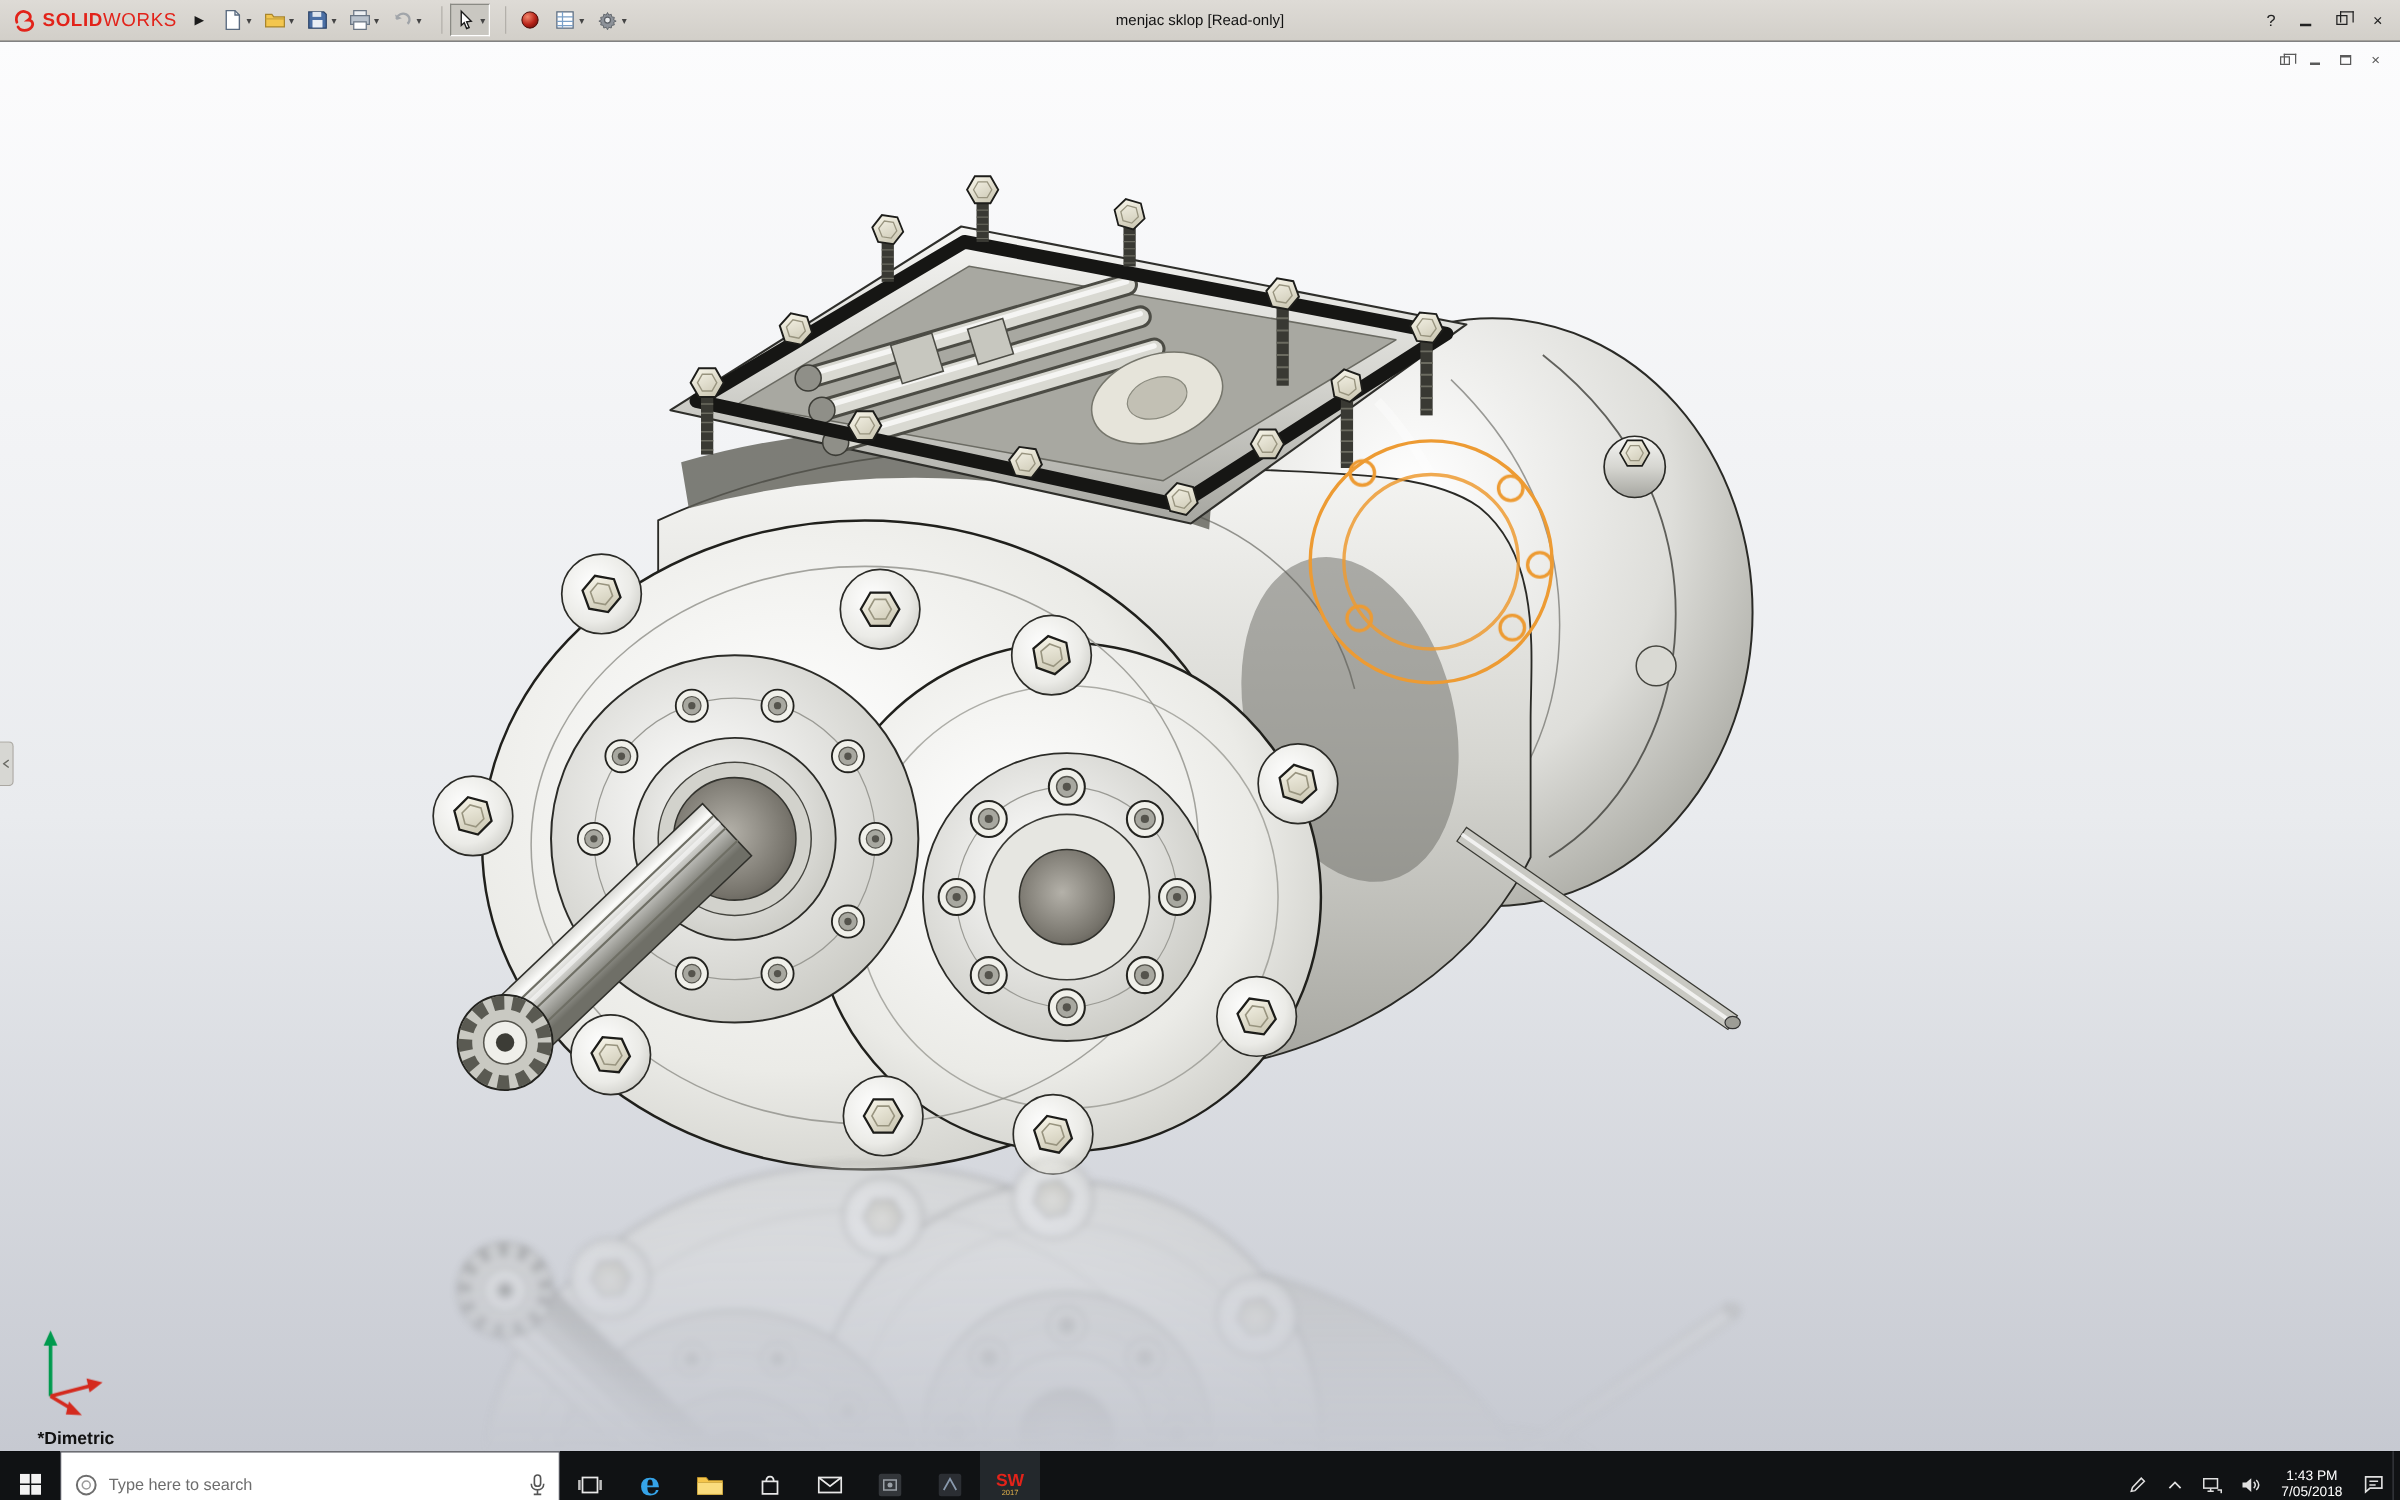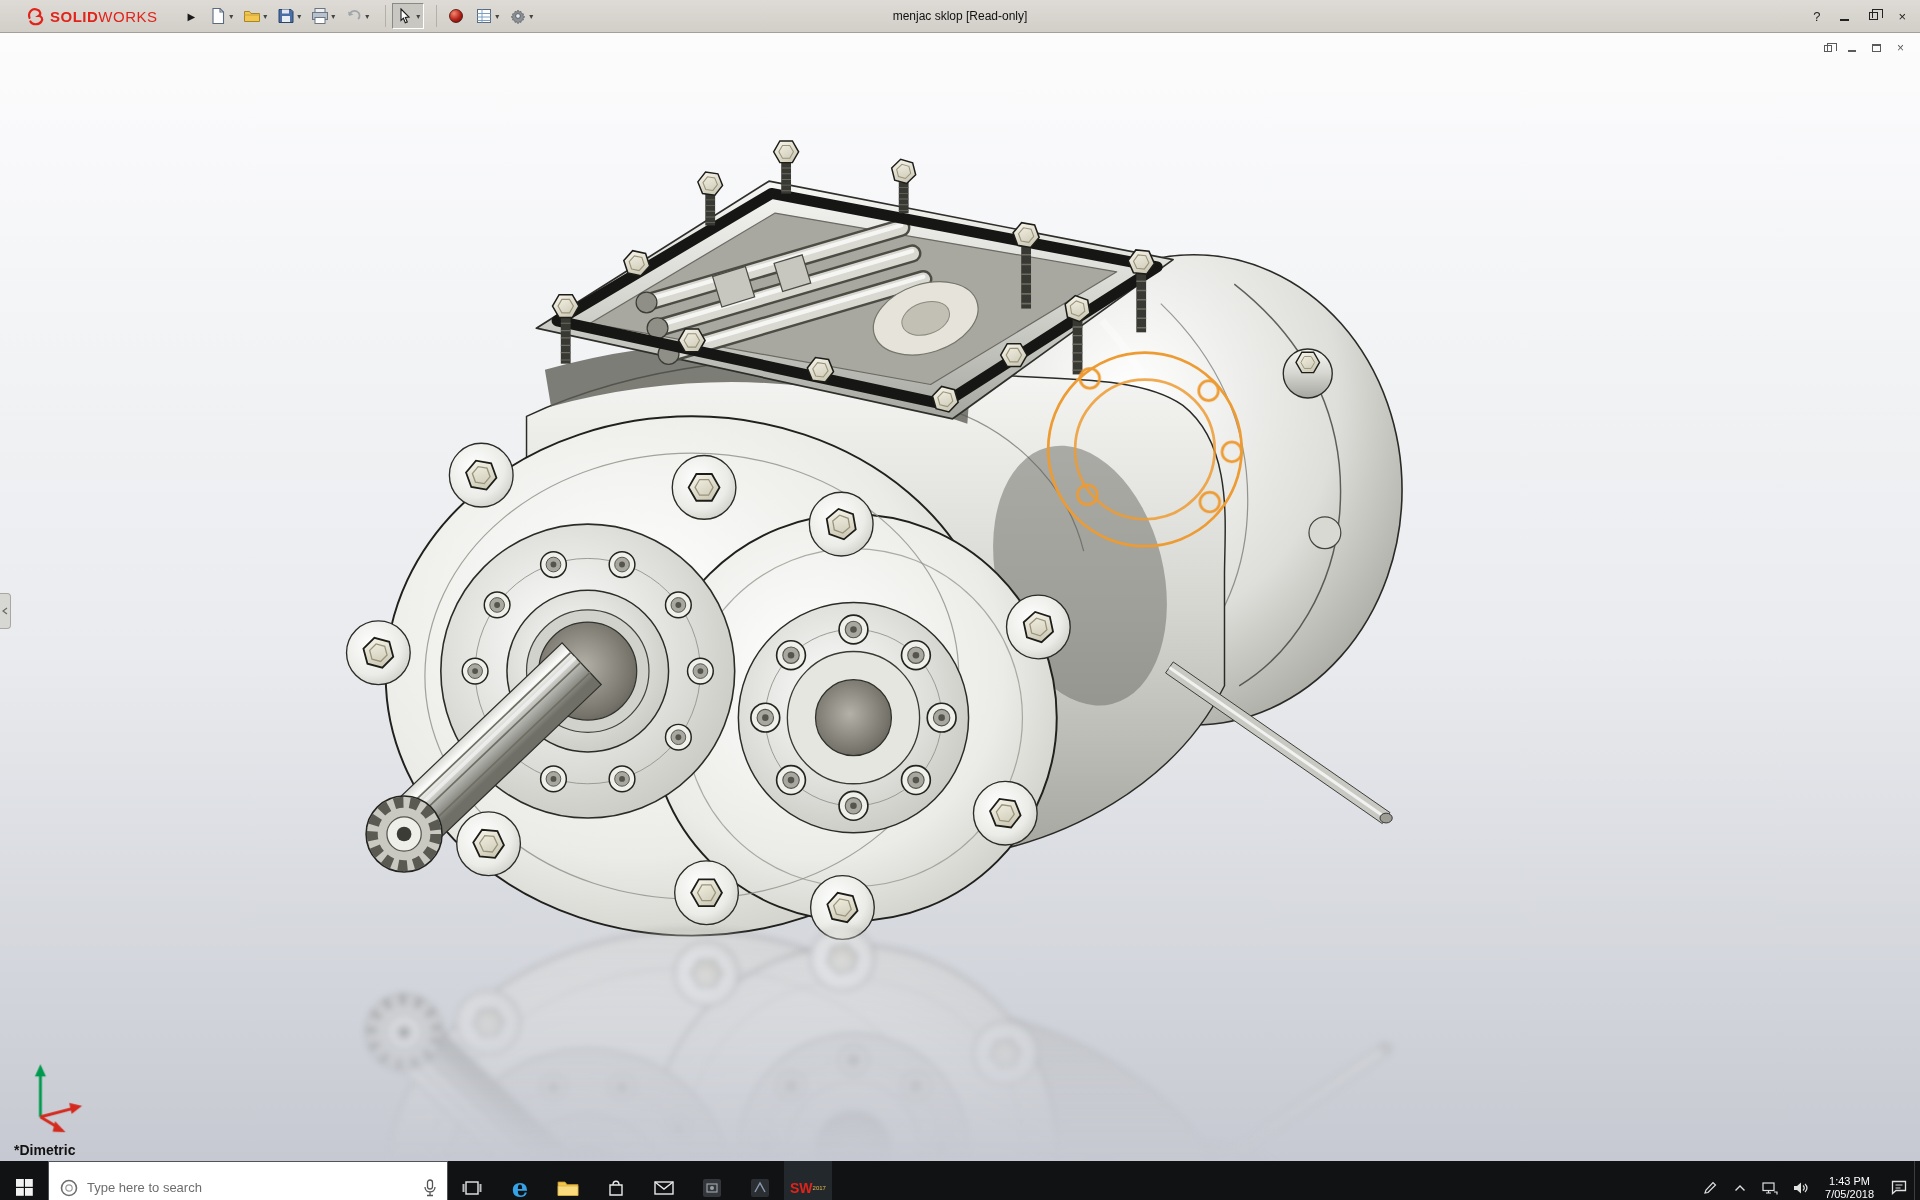--- a/index.html
+++ b/index.html
@@ -6,21 +6,21 @@
   html,body { width:1920px; height:1200px; overflow:hidden;
     font-family:"Liberation Sans", sans-serif; background:#000; }
 
   
   .titlebar{
     height:33px; width:100%;
     background:linear-gradient(#dedbd6,#d2cfc9);
     border-bottom:1px solid #a3a09a;
     display:flex; align-items:center; position:relative;
   }
-  .brand{ display:flex; align-items:center; gap:4px; padding:0 24px; }
+  .brand{ display:flex; align-items:center; gap:4px; padding:0 8px; }
   .brand .ds-swirl{ width:22px; height:22px; }
   .brand-text{ font-size:15px; letter-spacing:0.5px; color:#e2231a; white-space:nowrap; }
   .brand-text .b1{ font-weight:bold; }
   .flyout-arrow{ font-size:10px; color:#1a1a1a; margin:0 10px 0 6px; cursor:pointer; }
 
   .tb-group{ display:flex; align-items:center; gap:2px; margin-right:6px; }
   .tb-btn{ display:flex; align-items:center; height:26px; padding:0 3px; border:1px solid transparent; }
   .tb-btn svg{ width:18px; height:18px; }
   .tb-caret{ font-size:8px; color:#444; margin-left:2px; }
   .tb-sep{ width:1px; height:22px; background:#b3b0aa; margin:0 6px; }
@@ -50,41 +50,41 @@
   .ic-doc-max{ width:9px; height:8px; border:1px solid #5a5a5a; border-top-width:2px; }
   .ic-doc-min{ width:8px; height:1px; border-bottom:2px solid #5a5a5a; margin-top:6px; }
 
   .left-tab{
     position:absolute; left:0; top:560px; width:11px; height:36px;
     background:#d7d7d3; border:1px solid #aaa7a1; border-left:none;
     border-radius:0 4px 4px 0; display:flex; align-items:center; justify-content:center;
     color:#6a6a64; font-size:8px; cursor:pointer; z-index:5;
   }
   .view-label{
-    position:absolute; left:14px; bottom:3px; font-size:14px; font-weight:bold; color:#111; z-index:5;
+    position:absolute; left:30px; bottom:3px; font-size:14px; font-weight:bold; color:#111; z-index:5;
   }
 
   
   .taskbar{
     height:53px; width:100%; background:#101214;
     display:flex; align-items:stretch; color:#fff; position:relative;
   }
   .tk-btn{ width:48px; display:flex; align-items:center; justify-content:center; cursor:pointer; position:relative; }
   .tk-btn.active{ background:#23282c; box-shadow:inset 0 -2px 0 #76b9ed; }
   .search-box{
     width:400px; background:#ffffff; border:1px solid #50525a; margin:0;
     display:flex; align-items:center; gap:8px; padding:0 10px; cursor:text;
   }
   .search-box input{
     flex:1; border:none; outline:none; font-size:13px; color:#333; background:transparent;
     font-family:"Liberation Sans", sans-serif;
   }
   .search-box input::placeholder{ color:#6d6d6d; }
   .edge-e{ color:#35a3e8; font-size:26px; font-weight:bold; font-family:"DejaVu Serif", serif; line-height:1; }
-  .sw-tile{ display:flex; align-items:center; line-height:1; }
+  .sw-tile{ display:flex; flex-direction:column; align-items:center; line-height:1; }
   .sw-tile .sw{ color:#e2231a; font-weight:bold; font-size:14px; }
   .sw-tile .yr{ color:#e8b64c; font-size:6px; margin-top:1px; }
   .tray{ margin-left:auto; display:flex; align-items:stretch; }
   .tray-btn{ width:30px; display:flex; align-items:center; justify-content:center; cursor:pointer; }
   .clock{ display:flex; flex-direction:column; justify-content:center; align-items:center;
     font-size:11px; line-height:13px; padding:0 10px; cursor:default; }
   .show-desktop{ width:6px; border-left:1px solid #3a3d42; cursor:pointer; }
 </style>
 </head>
 <body>

